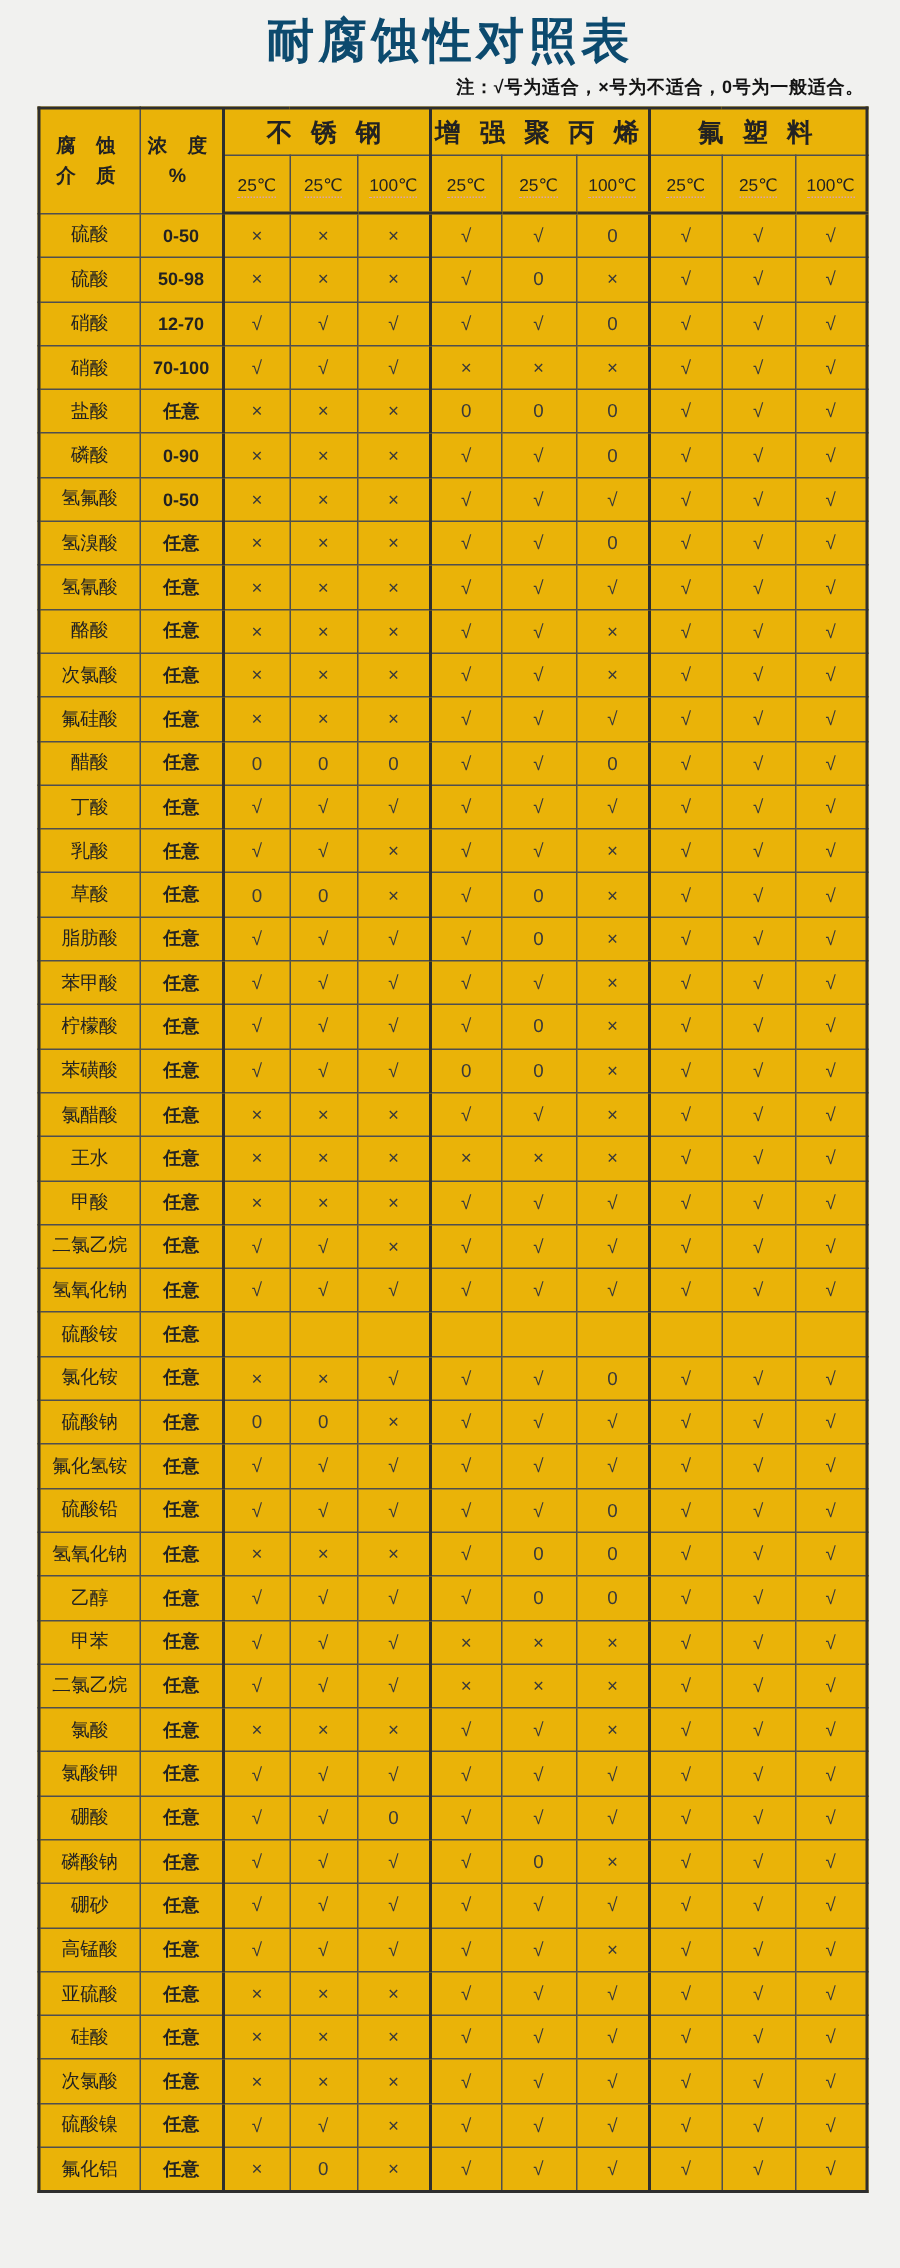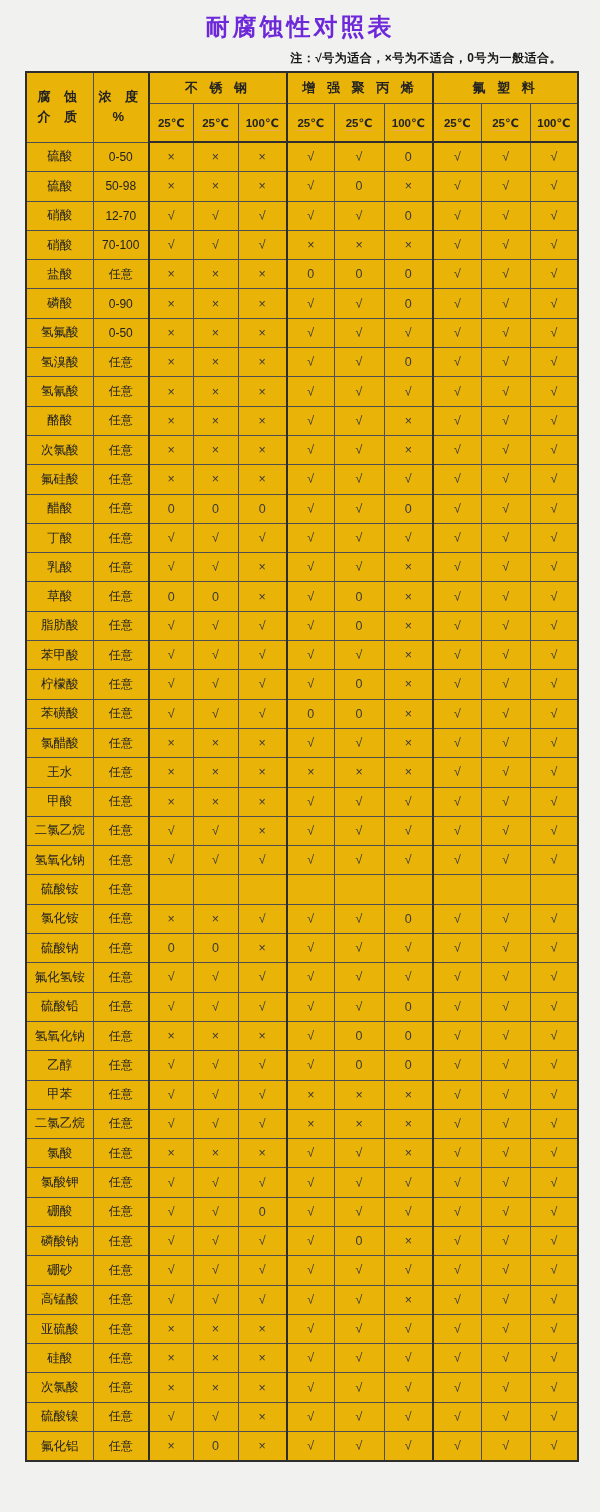--- a/index.html
+++ b/index.html
@@ -6,30 +6,30 @@
   body{
     width:600px;height:1512px;
     background:#f1f1ef;
     font-family:"Liberation Sans","DejaVu Sans",sans-serif;
     color:#2b2b2b;
     overflow:hidden;
   }
   .page-title{
     text-align:center;
     font-family:"Liberation Serif","DejaVu Serif",serif;
-    font-size:24px;
+    font-size:32px;
     font-weight:700;
     letter-spacing:3px;
-    color:#6d28d9;
+    color:#0c4a6e;
     margin:5px 0 0 0;
     line-height:44px;
   }
   .note{
     text-align:right;
-    padding-right:38px;
+    padding-right:24px;
     font-size:12px;
     font-weight:700;
     color:#141414;
     margin-top:1px;
     letter-spacing:0.5px;
   }
   table.cmp{
     border-collapse:collapse;
     table-layout:fixed;
     width:553px;
@@ -40,29 +40,29 @@
   table.cmp th, table.cmp td{
     border:1px solid #4f4f4f;
     text-align:center;
     vertical-align:middle;
     padding:0;
     overflow:hidden;
   }
   
   table.cmp .g{border-left:2px solid #2e2e2e;}
   tr.hdr1 th{height:30px;font-size:13px;font-weight:700;letter-spacing:6px;color:#222;}
-  tr.hdr1 th.span2{font-size:13px;letter-spacing:4px;}
-  tr.hdr2 th{height:37px;font-size:11.5px;font-weight:700;border-bottom:2px solid #2e2e2e;color:#222;}
+  tr.hdr1 th.span2{font-size:17px;letter-spacing:4px;}
+  tr.hdr2 th{height:37px;font-size:11.5px;font-weight:400;border-bottom:2px solid #2e2e2e;color:#222;}
   tr.hdr2 th span{border-bottom:1px dotted #dba4ae;padding-bottom:1px;}
   th.corner{border-bottom:2px solid #2e2e2e;}
   th.corner .l1,{display:block;}
   th.corner div{font-size:13px;font-weight:700;letter-spacing:5px;line-height:20px;color:#222;}
   tbody td{height:28.3px;font-size:12px;color:#333;}
   tbody td.name{font-size:12.5px;font-weight:400;color:#222;letter-spacing:0px;}
-  tbody td.conc{font-size:12px;font-weight:400;color:#222;}
+  tbody td.conc{font-size:12px;font-weight:700;color:#222;}
   tbody td.val{font-size:12.5px;color:#3a3a3a;}
 </style>
 </head>
 <body>
 
 <h1 class="page-title">耐腐蚀性对照表</h1>
 
 <div class="note">注：√号为适合，×号为不适合，0号为一般适合。</div>
 
 <table class="cmp">

